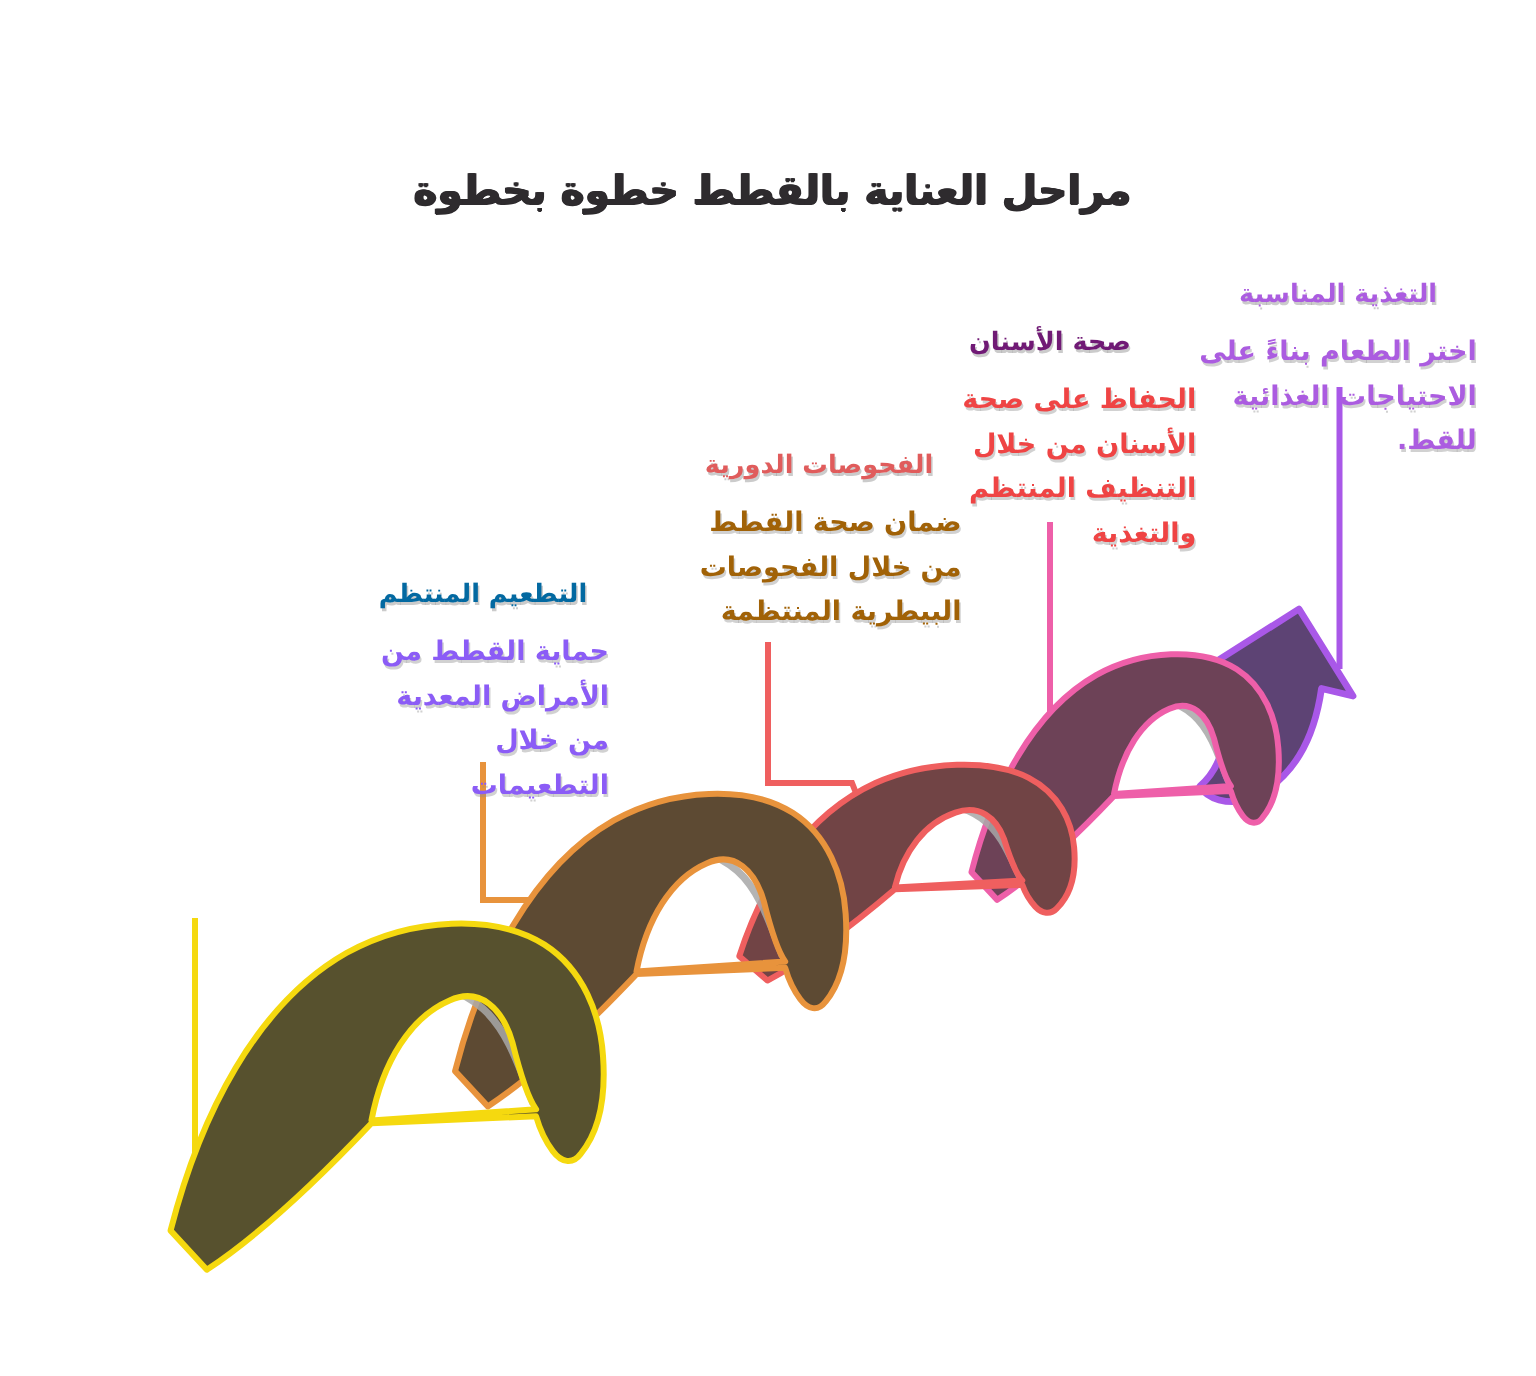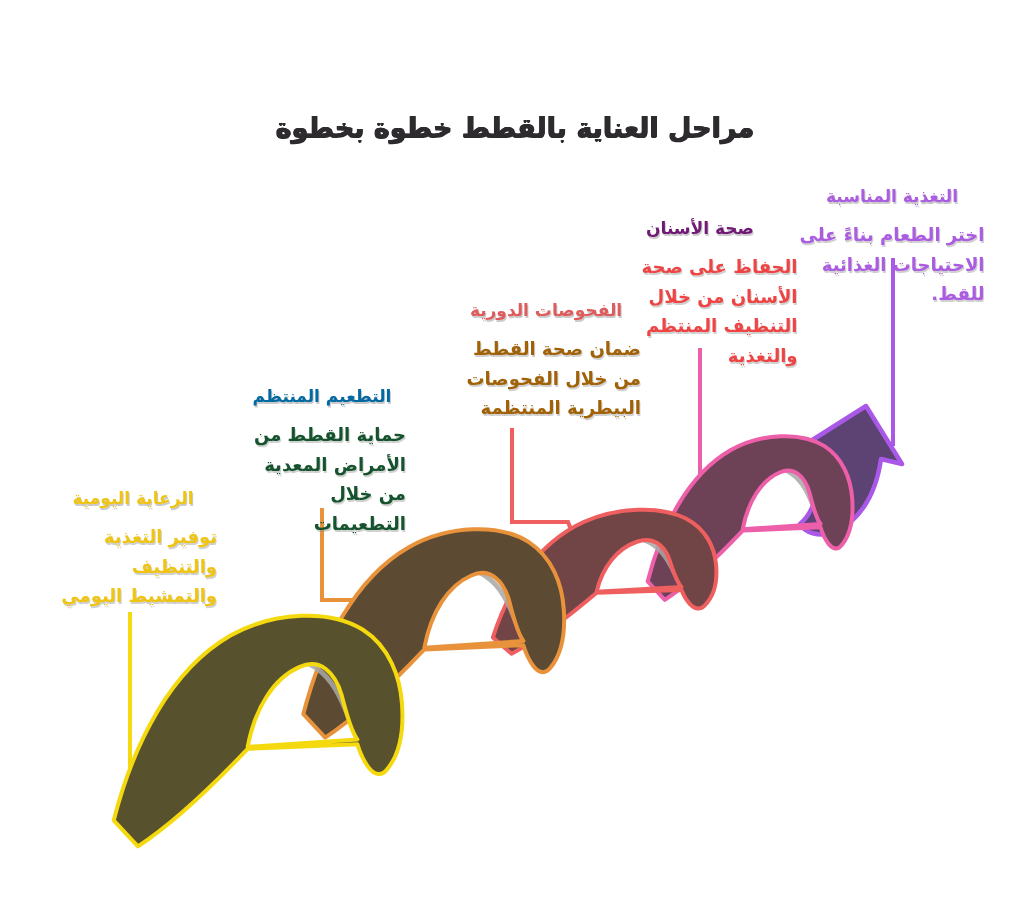--- a/index.html
+++ b/index.html
@@ -97,28 +97,24 @@
     </g>
 
     <g transform="translate(110,600) scale(0.93)">
       <use href="#fold" stroke-width="5" opacity="0.85" stroke="#a8a8a8"></use>
       <use href="#hump" stroke-width="4" stroke-linejoin="round" fill="#57512e" stroke="#f5d90f"></use>
     </g>
   </svg>
 
   <div class="page-title" style="left: 515px; top: 64px; color: rgb(46, 43, 46);">مراحل العناية بالقطط خطوة بخطوة</div>
 
-  <div class="stage-label" style="left:133px;top:488px;">
-    <div class="hdr" style="color: rgb(240, 196, 19);">الرعاية اليومية</div>
-    <div class="bdy" style="width: 168px; color: rgb(240, 196, 19);">توفير التغذية والتنظيف والتمشيط اليومي</div>
-  </div>
 
   <div class="stage-label" style="left:322px;top:386px;">
     <div class="hdr" style="color: #0369a1;">التطعيم المنتظم</div>
-    <div class="bdy" style="width: 168px; color: #14532d;">حماية القطط من الأمراض المعدية من خلال التطعيمات</div>
+    <div class="bdy" style="width: 168px; color: #8b5cf6;">حماية القطط من الأمراض المعدية من خلال التطعيمات</div>
   </div>
 
   <div class="stage-label" style="left:513px;top:300px;margin-left:33px;">
     <div class="hdr" style="color: rgb(224, 92, 92);">الفحوصات الدورية</div>
     <div class="bdy" style="width: 190px; color: #a16207;">ضمان صحة القطط من خلال الفحوصات البيطرية المنتظمة</div>
   </div>
 
   <div class="stage-label" style="left:700px;top:218px;">
     <div class="hdr" style="color: #701a75;">صحة الأسنان</div>
     <div class="bdy" style="width: 195px; color: #ef4444;">الحفاظ على صحة الأسنان من خلال التنظيف المنتظم والتغذية</div>

